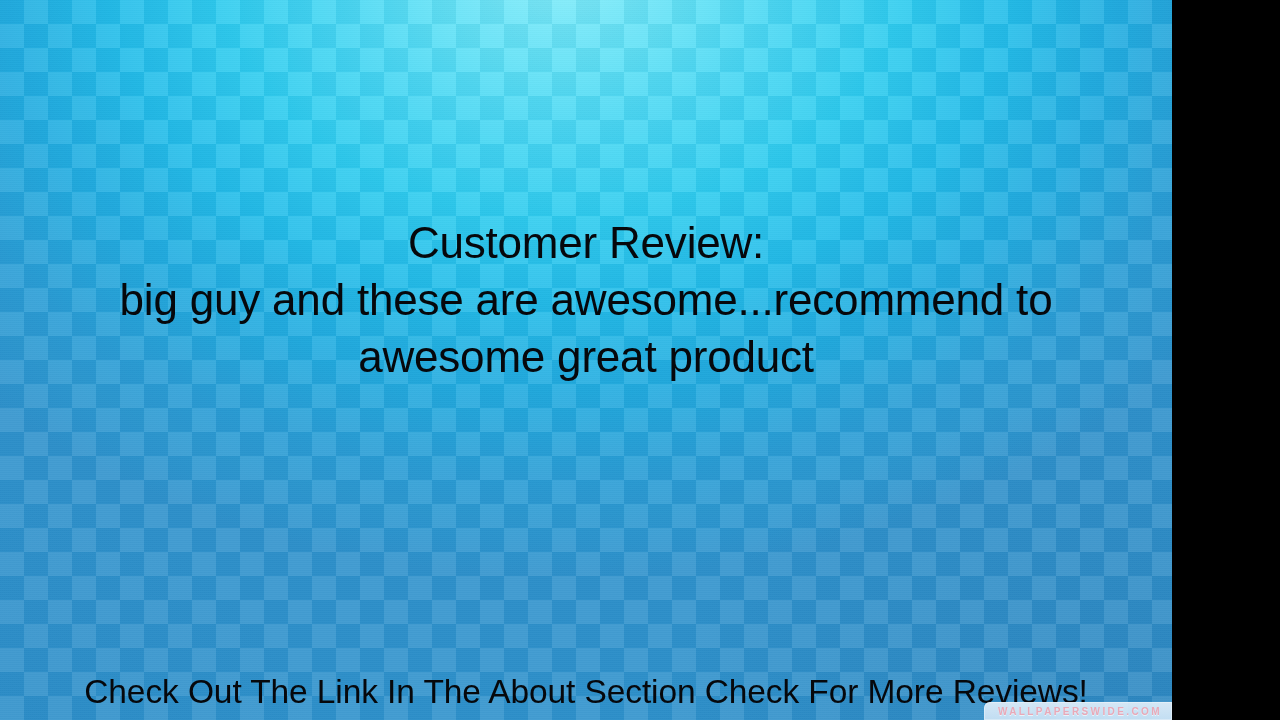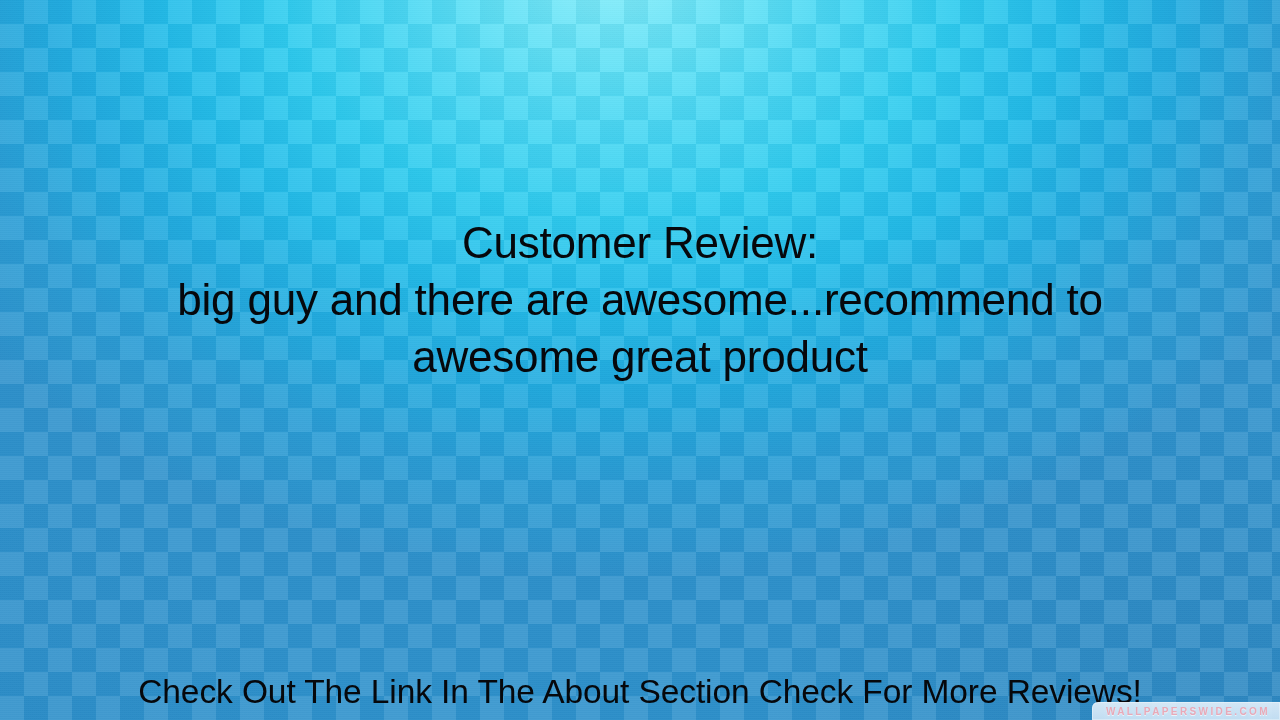--- a/index.html
+++ b/index.html
@@ -7,21 +7,21 @@
     margin: 0;
     padding: 0;
     background: #000;
   }
   body {
     font-family: "Liberation Sans", sans-serif;
   }
 
   #stage {
     position: relative;
-    width: 1280px;
+    width: 1172px;
     height: 720px;
     overflow: hidden;
     background: #f97316;
   }
 
   
   .bg-gradient {
     position: absolute;
     inset: 0;
     background:
@@ -147,21 +147,21 @@
 <div id="stage">
 
   <div class="bg-gradient"></div>
   <div class="bg-corner-shade"></div>
   <div class="bg-checker"></div>
   <div class="bg-checker-dark"></div>
   <div class="bg-noise"></div>
 
   <div class="review-block">
     <span class="review-heading">Customer Review:</span>
-    <span class="review-line">big guy and there are awesome...recommend to</span>
+    <span class="review-line">big guy and these are awesome...recommend to</span>
     <span class="review-line">awesome great product</span>
   </div>
 
   <div class="cta-line">Check Out The Link In The About Section Check For More Reviews!</div>
 
   <div class="watermark">
     <span class="watermark-text">WALLPAPERSWIDE.COM</span>
   </div>
 
 </div>

